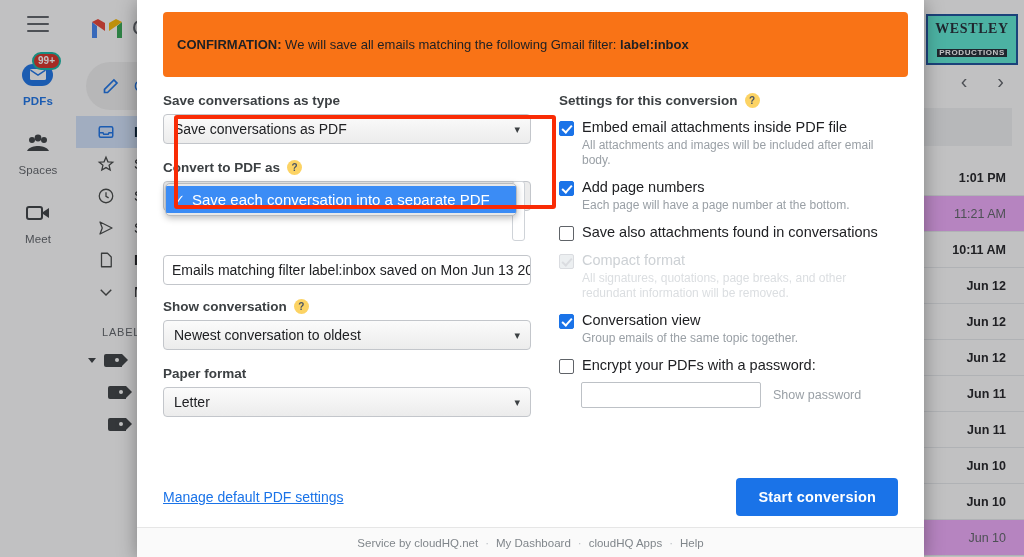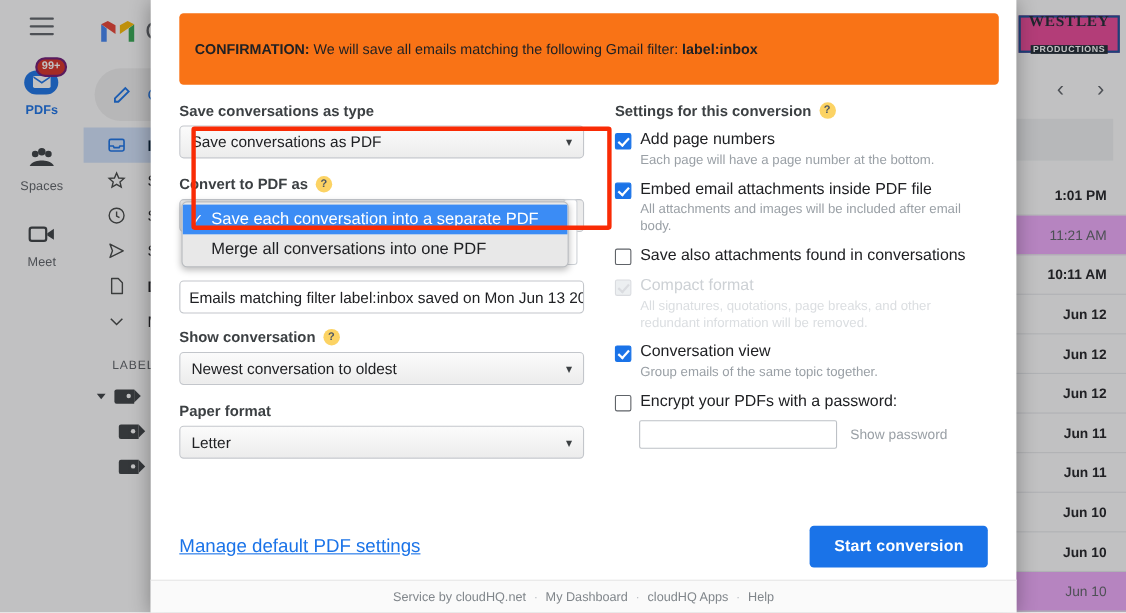--- a/index.html
+++ b/index.html
@@ -25,21 +25,21 @@
   .hamburger { width: 22px; height: 16px; display:flex; flex-direction:column; justify-content:space-between; margin-bottom: 26px;}
   .hamburger span { display:block; height:2px; background:#5f6368; border-radius:1px; }
   .rail-item { display:flex; flex-direction:column; align-items:center; margin-bottom: 20px; width: 72px; }
   .rail-icon { position: relative; width: 48px; height: 34px; display:flex; align-items:center; justify-content:center; border-radius:17px;}
   .rail-item.active .rail-icon { background: #c2e7ff00; }
   .rail-label { font-size: 11.5px; color:#5f6368; margin-top: 3px; letter-spacing:.1px;}
   .rail-item.active .rail-label { color:#1a73e8; font-weight:600;}
   .badge {
     position: absolute; top:-6px; right: 1px;
     background:#d93025; color:#fff; font-size:10px; font-weight:700;
-    border-radius:9px; padding:1px 4px; line-height:12px; border:2px solid #701a75;
+    border-radius:9px; padding:1px 4px; line-height:12px; border:2px solid #14b8a6;
   }
 
   .gmail-main { position:absolute; left:76px; top:0; right:0; bottom:0; background:#fff; }
   .gm-header { height:56px; display:flex; align-items:center; padding-left:14px; }
   .gm-logo { display:flex; align-items:center; gap:8px; }
   .gm-word { font-size:22px; color:#5f6368; letter-spacing:.5px; }
 
   .compose-btn {
     margin: 6px 0 0 10px; width: 150px; height: 48px; border-radius:24px;
     background:#f2f2f2; display:flex; align-items:center; gap:12px; padding-left:16px;
@@ -56,22 +56,22 @@
   .side-icon { width:20px; height:20px; display:flex; align-items:center; justify-content:center; color:#444746;}
   .labels-head { font-size:11px; color:#5f6368; letter-spacing:.8px; padding-left:26px; margin:18px 0 6px; }
   .tag { width:18px; height:13px; background:#3c4043; position:relative; border-radius:2px 0 0 2px;}
   .tag:after{ content:""; position:absolute; right:-6px; top:0; border-left:6px solid #3c4043; border-top:6.5px solid transparent; border-bottom:6.5px solid transparent;}
   .tag-dot{ position:absolute; right:3px; top:4.5px; width:4px; height:4px; background:#fff; border-radius:50%;}
   .caret-sm { width:0;height:0;border-left:4px solid transparent;border-right:4px solid transparent;border-top:5px solid #3c4043; }
 
   
   .list-area { position:absolute; left:200px; top:0; right:0; bottom:0;}
   .logo-box {
-    position:absolute; right:6px; top:14px; width:92px; height:34px;
-    border:2px solid #1a4f9c; background:#ec4899; display:flex; flex-direction:column;
+    position:absolute; right:6px; top:14px; width:92px; height:51px;
+    border:2px solid #1a4f9c; background:#5eead4; display:flex; flex-direction:column;
     align-items:center; justify-content:center; line-height:1;gap:13px;
   }
   .logo-box .l1 { font-size:14px; font-weight:700; letter-spacing:.6px; color:#1f2933; font-family:"Liberation Serif", serif;}
   .logo-box .l2 { font-size:8px; font-weight:700; letter-spacing:.6px; color:#1f2933; background:#1f2933; color:#fff; padding:0 2px;}
   .pager { position:absolute; right:20px; top:70px; display:flex; gap:30px; color:#5f6368; font-size:20px;}
   .toolbar-strip { position:absolute; right:12px; top:108px; width:120px; height:38px; background:#f1f3f4;}
   .mail-rows { position:absolute; right:0; top:160px; width:140px; }
   .mail-row {
     height:36px; display:flex; align-items:center; justify-content:flex-end;
     padding-right:18px; font-size:12.5px; color:#202124; font-weight:700;
@@ -169,21 +169,21 @@
   .muted .cb-main { color:#cdd1d5; }
   .muted .cb-sub { color:#dbdee1; }
   .pw-row { display:flex; align-items:center; gap:12px; margin:8px 0 0 22px;}
   .pw-input { width:180px; height:26px; border:1px solid #bdc1c6; background:#fff; border-radius:2px;}
   .pw-show { font-size:12.5px; color:#9aa0a6;}
 
   .modal-foot {
     padding: 4px 26px 0 26px; display:flex; align-items:center; height:64px;
   }
   .link-default {
-    font-size:17px; color:#1a73e8; text-decoration:underline;
+    font-size:14px; color:#1a73e8; text-decoration:underline;
   }
   .start-btn {
     margin-left:auto; background:#1a73e8; color:#fff; border-radius:4px;
     padding:11px 22px; font-size:14.5px; font-weight:700; letter-spacing:.2px;
   }
   .foot-bar {
     height:30px; border-top:1px solid #e6e6e6; background:#fafafa;
     display:flex; align-items:center; justify-content:center;
     font-size:11.5px; color:#80868b; gap:7px;
   }
@@ -418,24 +418,20 @@
         </div>
 
         <div class="dd-wrap" style="height:62px;">
           <div class="dd-closed"></div>
           <div class="dd-scroll" style="right:8px; top:0;"></div>
           <div class="dd-open">
             <div class="dd-opt sel">
               <span class="tick">✓</span>
               <span>Save each conversation into a separate PDF</span>
             </div>
-            <div class="dd-opt">
-              <span class="tick"></span>
-              <span>Merge all conversations into one PDF</span>
-            </div>
           </div>
         </div>
 
         <div style="height:12px"></div>
 
         <div class="text-input">
           <span>Emails matching filter label:inbox saved on Mon Jun 13 20</span>
         </div>
 
         <div style="height:12px"></div>
@@ -464,31 +460,31 @@
 
       <div class="col-right">
         <div class="field-label" style="margin-bottom:2px;">
           <span>Settings for this conversion</span>
           <span class="q-help">?</span>
         </div>
 
         <div>
           <div class="cb-row">
             <span class="cb on"></span>
-            <span class="cb-main">Add page numbers</span>
-          </div>
-          <div class="cb-sub">Each page will have a page number at the bottom.</div>
+            <span class="cb-main">Embed email attachments inside PDF file</span>
+          </div>
+          <div class="cb-sub">All attachments and images will be included after email body.</div>
         </div>
 
         <div>
           <div class="cb-row">
             <span class="cb on"></span>
-            <span class="cb-main">Embed email attachments inside PDF file</span>
-          </div>
-          <div class="cb-sub">All attachments and images will be included after email body.</div>
+            <span class="cb-main">Add page numbers</span>
+          </div>
+          <div class="cb-sub">Each page will have a page number at the bottom.</div>
         </div>
 
         <div>
           <div class="cb-row">
             <span class="cb"></span>
             <span class="cb-main">Save also attachments found in conversations</span>
           </div>
         </div>
 
         <div class="muted">

